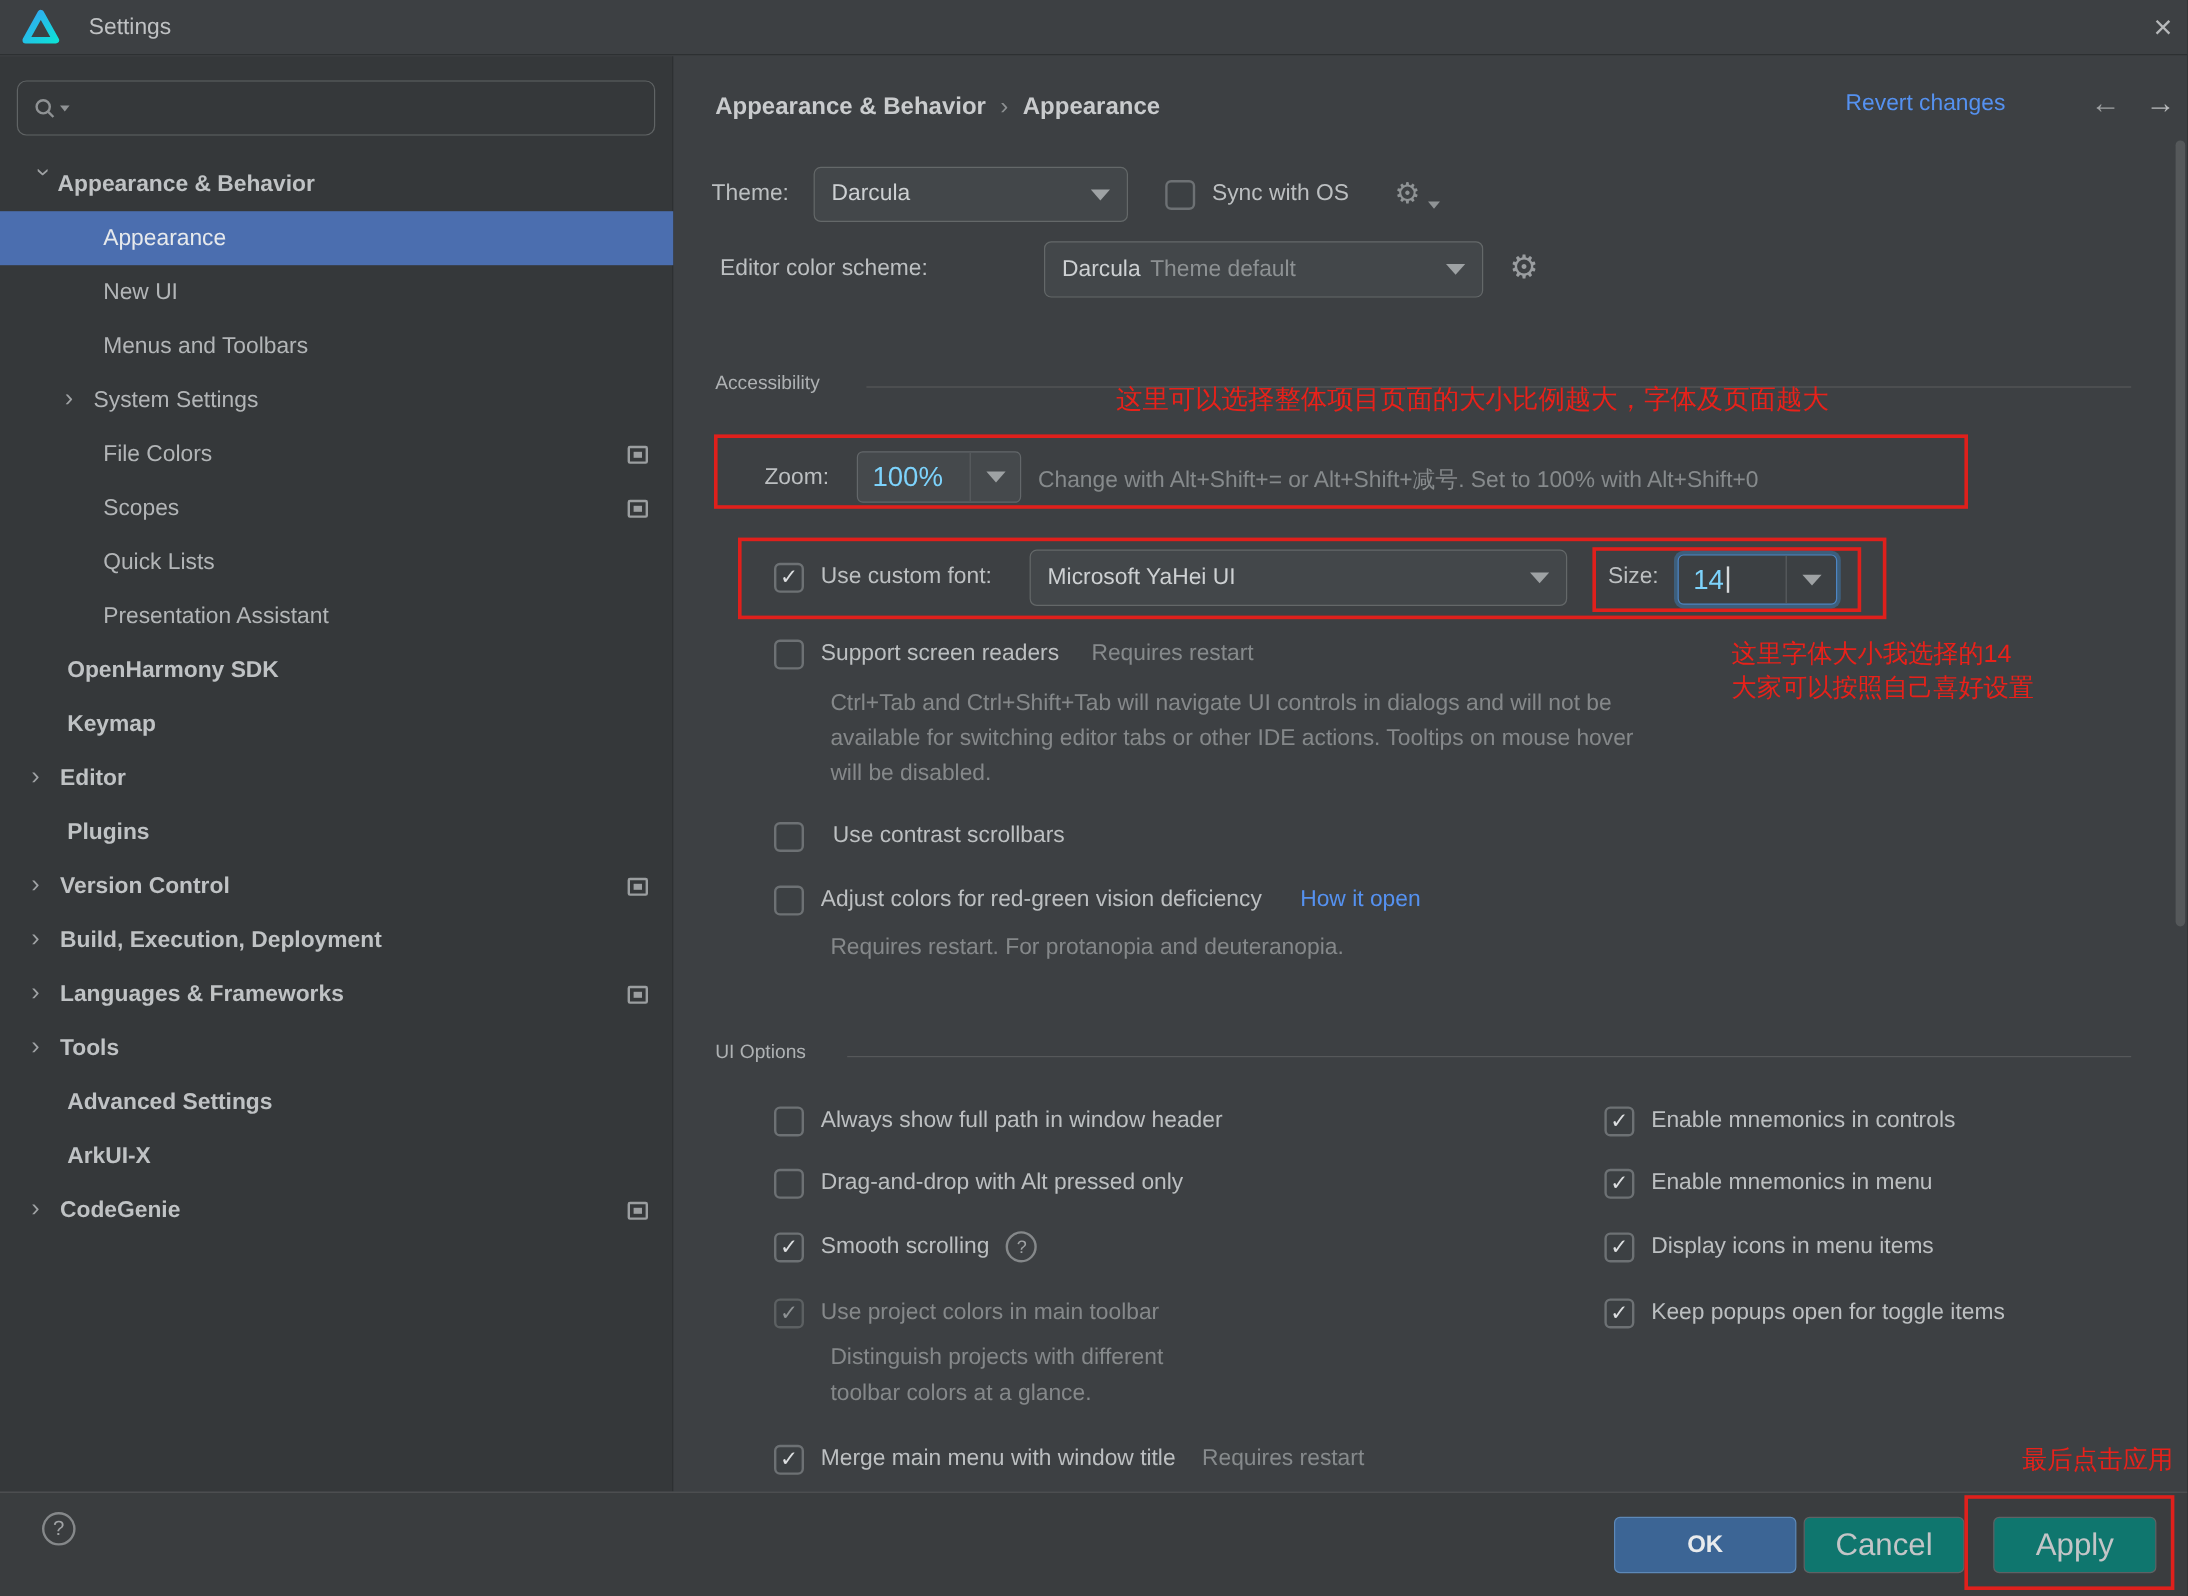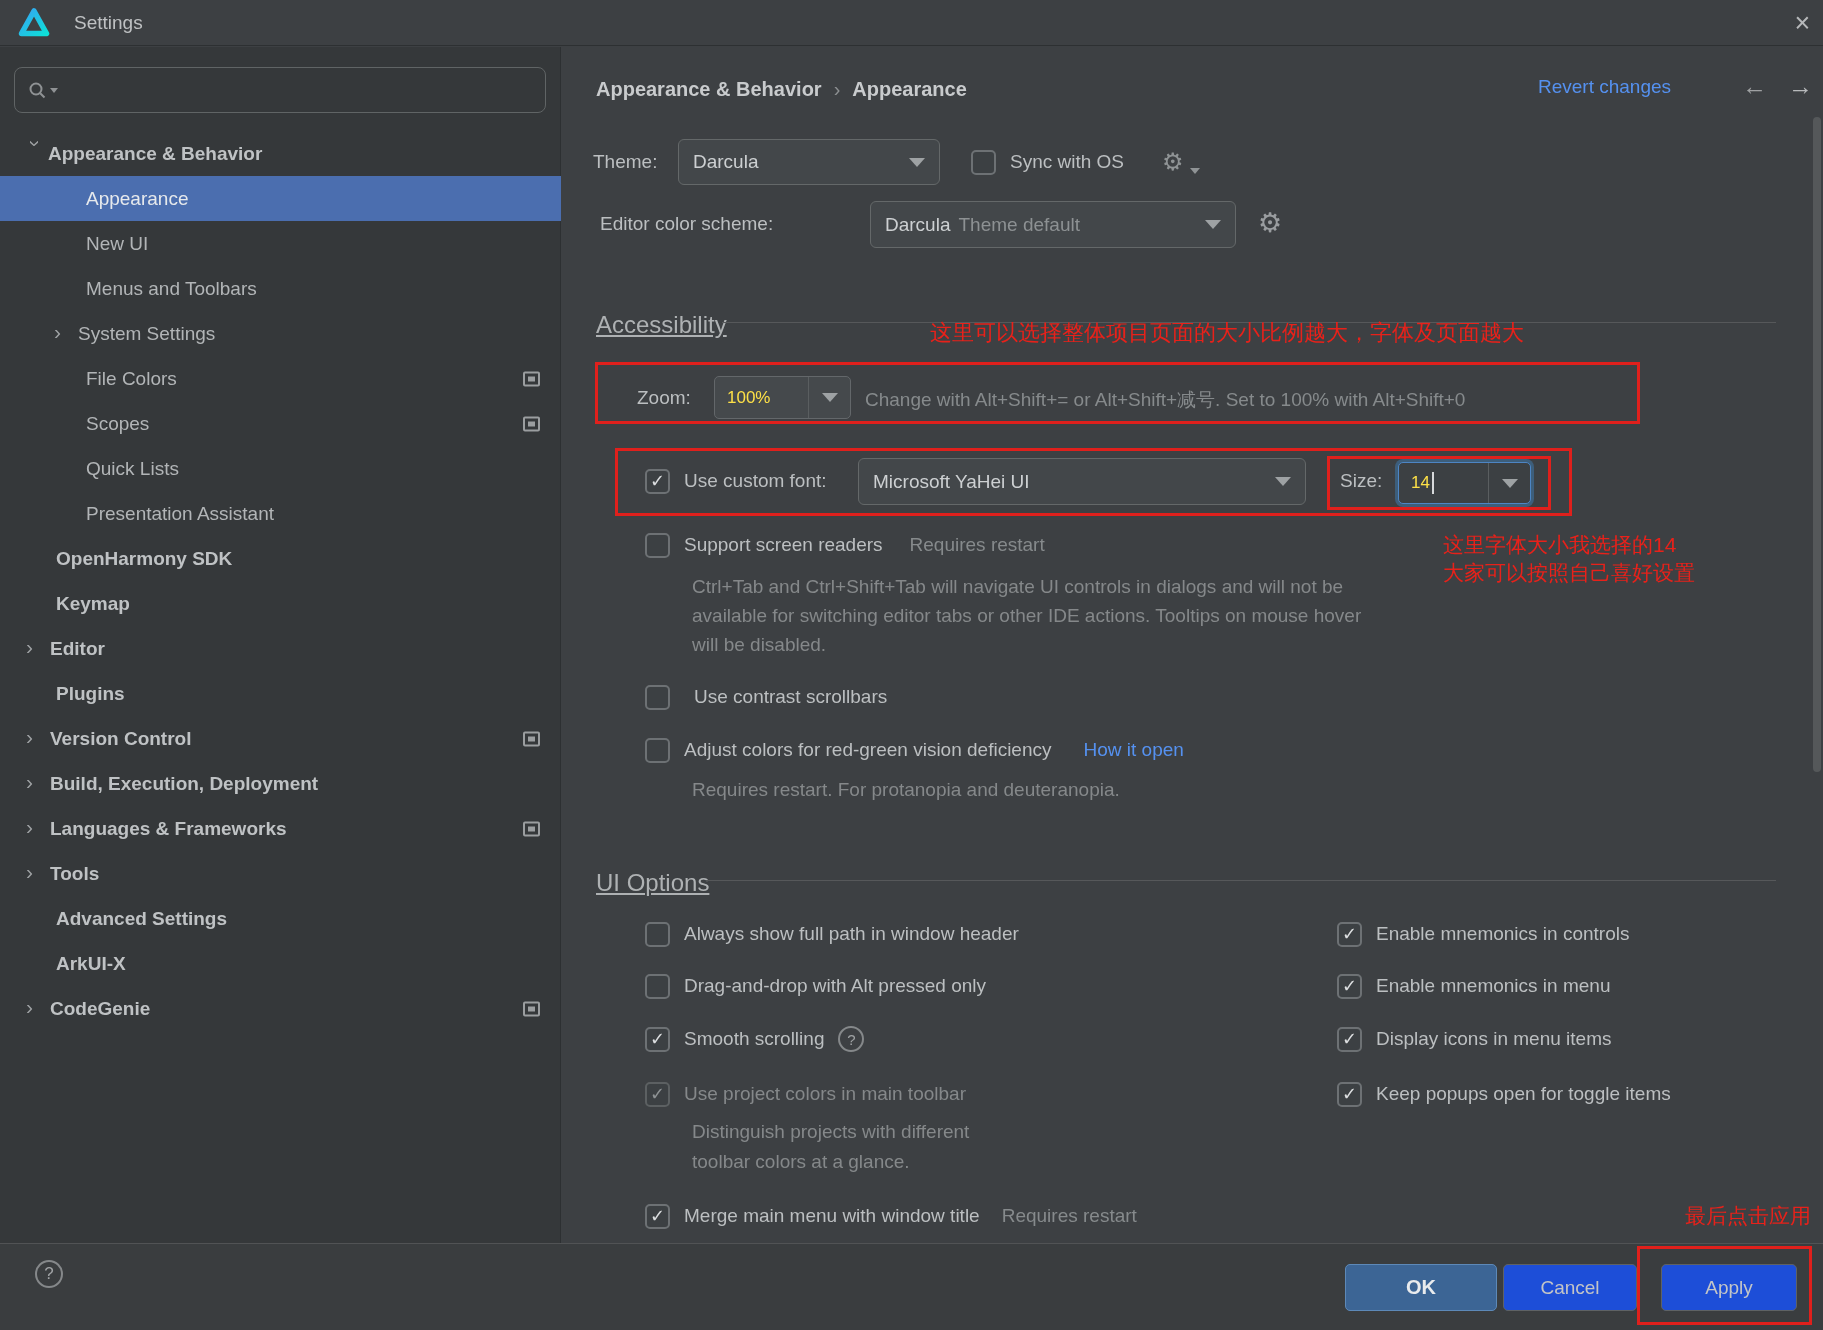--- a/index.html
+++ b/index.html
@@ -45,39 +45,39 @@
   .row{position:absolute;display:flex;align-items:center;gap:14px;height:30px;}
   .cb{width:25px;height:25px;border:2px solid #6d7174;border-radius:5px;background:#3c4043;flex:0 0 auto;display:flex;align-items:center;justify-content:center;cursor:pointer;}
   .cb .tick{display:none;font-size:18px;color:#dcdee0;line-height:1;}
   .cb.checked .tick{display:block;}
   .cb.disabled{border-color:#5c6062;}
   .cb.disabled .tick{color:#8e9294;}
   .combo{position:absolute;background:#43474a;border:1px solid #646869;border-radius:6px;display:flex;align-items:center;padding:0 14px;color:#cdd0d2;font-size:19px;cursor:pointer;}
   .combo .suffix{color:#8d9193;margin-left:8px;}
   .dda{width:0;height:0;border-left:8px solid transparent;border-right:8px solid transparent;border-top:9px solid #9ea2a4;}
   .combo .dda{margin-left:auto;}
-  .combo2{position:absolute;background:#45494c;border:1px solid #63676a;border-radius:5px;display:flex;align-items:stretch;color:#fde047;font-size:17px;cursor:pointer;overflow:hidden;}
+  .combo2{position:absolute;background:#45494c;border:1px solid #63676a;border-radius:5px;display:flex;align-items:stretch;color:#7dd3fc;font-size:23px;cursor:pointer;overflow:hidden;}
   .combo2 .val{flex:1;display:flex;align-items:center;padding:0 12px;}
   .combo2 .arr{width:42px;border-left:1px solid #5a5e60;display:flex;align-items:center;justify-content:center;}
   .combo2.focused{border:1px solid #4d85c4;box-shadow:0 0 0 3px rgba(62,118,169,.55);background:#3c4043;}
   .caret{display:inline-block;width:2px;height:22px;background:#d7d9db;margin-left:2px;}
   .gear{position:absolute;font-size:24px;color:#8f9395;cursor:pointer;line-height:1;}
-  .section-title{position:absolute;font-size:24px;color:#aeb1b3;text-decoration:underline;}
+  .section-title{position:absolute;font-size:16px;color:#aeb1b3;}
   .section-line{position:absolute;height:1px;background:#56585a;}
   .link{color:#5591f0;cursor:pointer;}
   .helpcircle{width:26px;height:26px;border:2px solid #85888a;border-radius:50%;display:flex;align-items:center;justify-content:center;font-size:15px;color:#a0a3a5;cursor:pointer;}
 
   
   .redbox{position:absolute;border:3px solid #e0201c;pointer-events:none;}
   .rednote{position:absolute;color:#e8211a;font-size:22px;white-space:nowrap;}
 
   
   #footer{position:absolute;left:0;top:1243px;width:1823px;height:87px;background:#3a3d3f;border-top:1px solid #515355;}
   #footer .helpcircle{position:absolute;left:35px;top:16px;width:28px;height:28px;font-size:17px;}
-  .btn{position:absolute;top:20px;height:47px;border-radius:5px;display:flex;align-items:center;justify-content:center;font-size:19px;cursor:pointer;background:#1d4ed8;border:1px solid #5e6264;color:#c3c5c7;}
+  .btn{position:absolute;top:20px;height:47px;border-radius:5px;display:flex;align-items:center;justify-content:center;font-size:26px;cursor:pointer;background:#0f766e;border:1px solid #5e6264;color:#c3c5c7;}
   .btn.primary{background:#3c6595;border:1px solid #5d89b8;color:#e9ebed;font-weight:bold;font-size:20px;}
 </style>
 </head>
 <body>
 
 <div id="app">
 
   <div id="titlebar">
     <span class="logo">
       <svg width="32" height="32" viewBox="0 0 32 32">

